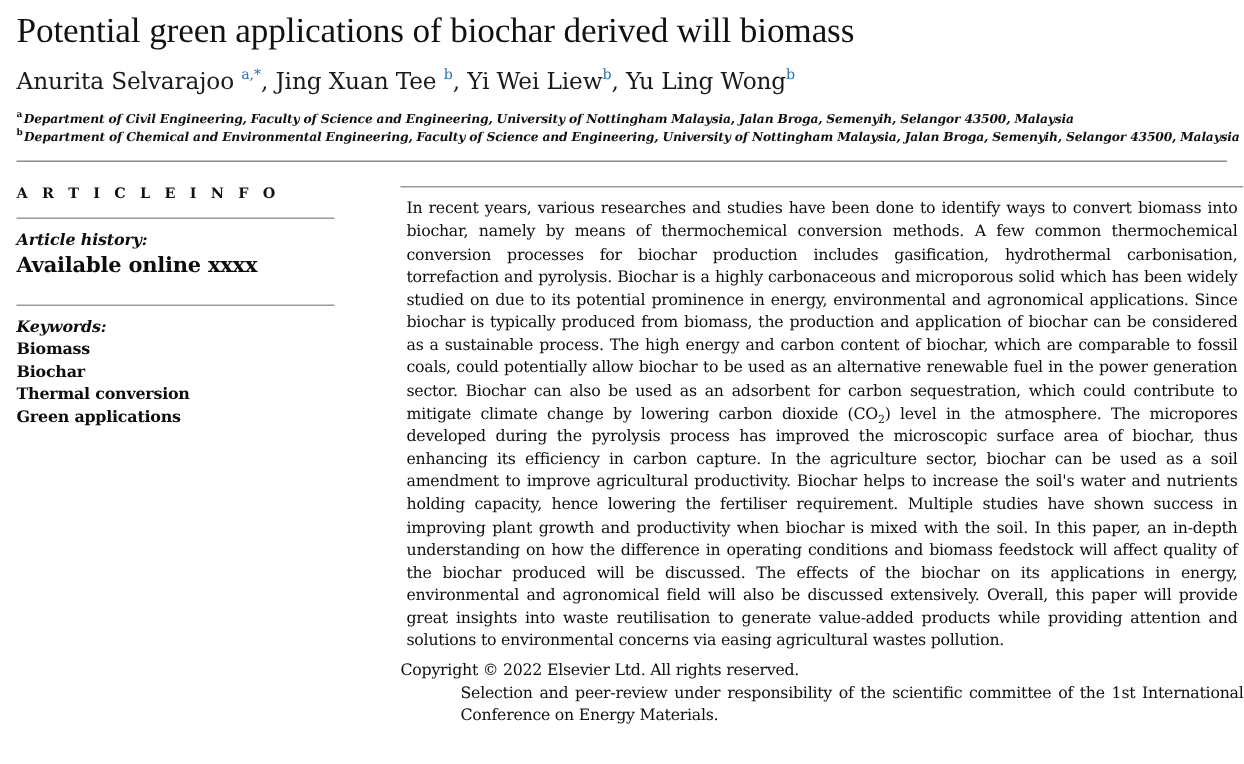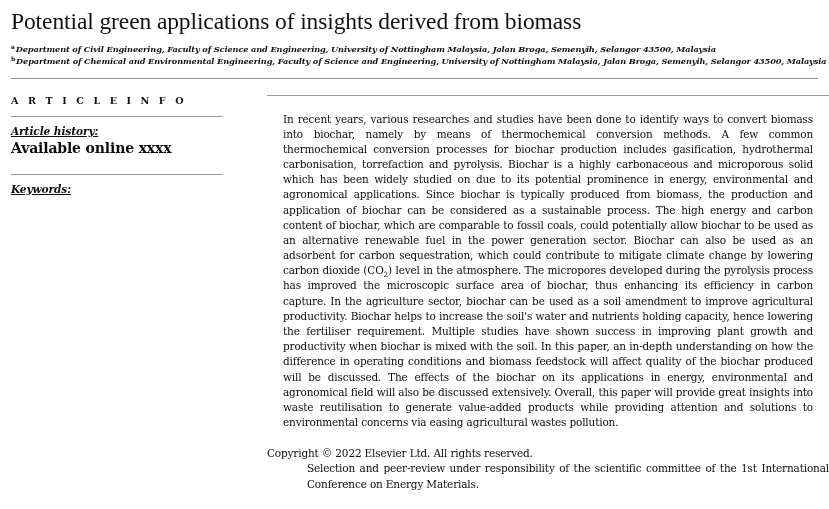--- a/index.html
+++ b/index.html
@@ -120,21 +120,20 @@
     margin-bottom: 15px;
   }
   .info-label {
     font-family: "DejaVu Serif", "Liberation Serif", serif;
     font-style: italic;
     font-size: 10.6px;
     font-weight: 600;
     line-height: 1.42;
     color: #0d0d0d;
     letter-spacing: -0.1px;
-    text-decoration: underline;
   }
   .info-line {
     font-family: "DejaVu Serif", "Liberation Serif", serif;
     font-size: 14px;
     font-weight: 600;
     line-height: 1.42;
     color: #0d0d0d;
     letter-spacing: -0.15px;
   }
 
@@ -158,21 +157,21 @@
     width: 562px;
   }
   .abstract-para {
     font-family: "DejaVu Serif", "Liberation Serif", serif;
     font-size: 10.5px;
     line-height: 1.445;
     color: #0d0d0d;
     text-align: justify;
     text-justify: inter-word;
     hyphens: auto;
-    margin: 16px;
+    margin: 4px;
     letter-spacing: -0.16px;
   }
   .abstract-note {
     font-family: "DejaVu Serif", "Liberation Serif", serif;
     font-size: 10.5px;
     line-height: 1.445;
     color: #0d0d0d;
     text-align: left;
     margin: 0;
     letter-spacing: -0.16px;
@@ -181,22 +180,23 @@
     text-align: justify;
     margin-left: 40px;
   }
   sub { font-size: 70%; line-height: 0; }
 </style>
 </head>
 <body>
 
 <div class="page">
 
-  <h1 class="title">Potential green applications of insights derived from biomass</h1>
-
+  <h1 class="title">Potential green applications of biochar derived will biomass</h1>
+
+  <div class="authors">Anurita Selvarajoo <sup class="sup">a,*</sup>, Jing Xuan Tee <sup class="sup">b</sup>, Yi Wei Liew<sup class="sup">b</sup>, Yu Ling Wong<sup class="sup">b</sup></div>
 
   <div class="affiliations">
     <div class="affil">
       <span class="mark">a</span><span>Department of Civil Engineering, Faculty of Science and Engineering, University of Nottingham Malaysia, Jalan Broga, Semenyih, Selangor 43500, Malaysia</span>
     </div>
     <div class="affil">
       <span class="mark">b</span><span>Department of Chemical and Environmental Engineering, Faculty of Science and Engineering, University of Nottingham Malaysia, Jalan Broga, Semenyih, Selangor 43500, Malaysia</span>
     </div>
   </div>
 
@@ -210,20 +210,26 @@
 
       <div class="info-block">
         <div class="info-label">Article history:</div>
         <div class="info-line">Available online xxxx</div>
       </div>
 
       <div class="rule"></div>
 
       <div class="info-block">
         <div class="info-label">Keywords:</div>
+        <ul class="kw-list">
+          <li>Biomass</li>
+          <li>Biochar</li>
+          <li>Thermal conversion</li>
+          <li>Green applications</li>
+        </ul>
       </div>
     </div>
 
     <div class="col-right">
       <div class="rule"></div>
 
       <div class="abstract-body">
         <p class="abstract-para">In recent years, various researches and studies have been done to identify ways to convert biomass into biochar, namely by means of thermochemical conversion methods. A few common thermochemical conversion processes for biochar production includes gasification, hydrothermal carbonisation, torrefaction and pyrolysis. Biochar is a highly carbonaceous and microporous solid which has been widely studied on due to its potential prominence in energy, environmental and agronomical applications. Since biochar is typically produced from biomass, the production and application of biochar can be considered as a sustainable process. The high energy and carbon content of biochar, which are comparable to fossil coals, could potentially allow biochar to be used as an alternative renewable fuel in the power generation sector. Biochar can also be used as an adsorbent for carbon sequestration, which could contribute to mitigate climate change by lowering carbon dioxide (CO<sub>2</sub>) level in the atmosphere. The micropores developed during the pyrolysis process has improved the microscopic surface area of biochar, thus enhancing its efficiency in carbon capture. In the agriculture sector, biochar can be used as a soil amendment to improve agricultural productivity. Biochar helps to increase the soil's water and nutrients holding capacity, hence lowering the fertiliser requirement. Multiple studies have shown success in improving plant growth and productivity when biochar is mixed with the soil. In this paper, an in-depth understanding on how the difference in operating conditions and biomass feedstock will affect quality of the biochar produced will be discussed. The effects of the biochar on its applications in energy, environmental and agronomical field will also be discussed extensively. Overall, this paper will provide great insights into waste reutilisation to generate value-added products while providing attention and solutions to environmental concerns via easing agricultural wastes pollution.</p>
         <p class="abstract-note">Copyright © 2022 Elsevier Ltd. All rights reserved.</p>
         <p class="abstract-note justified">Selection and peer-review under responsibility of the scientific committee of the 1st International Conference on Energy Materials.</p>

